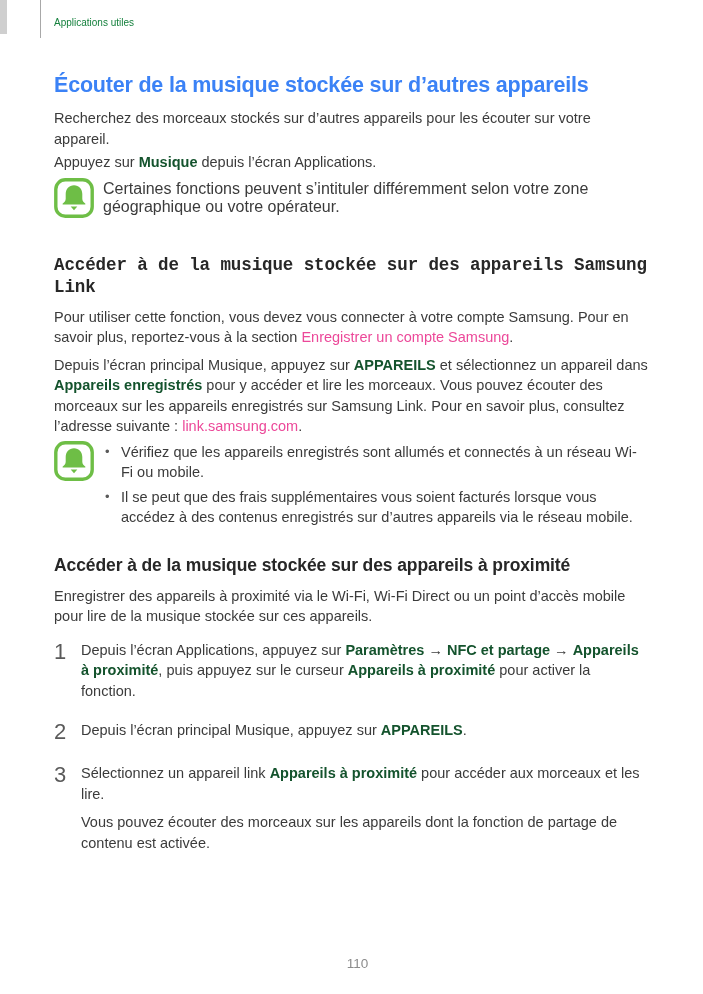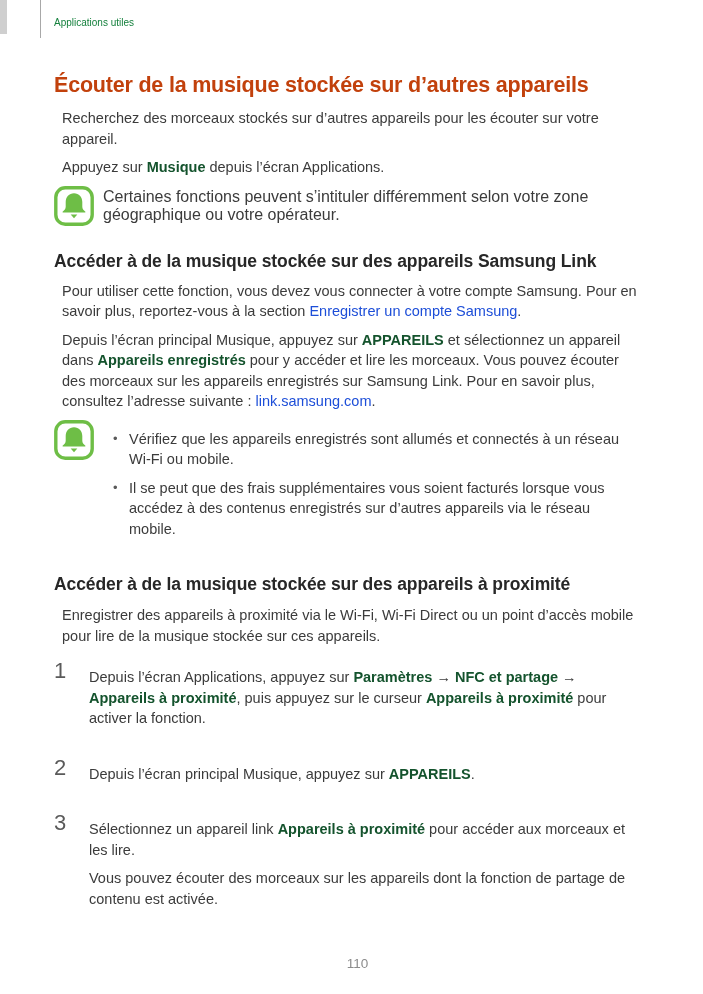--- a/index.html
+++ b/index.html
@@ -7,36 +7,36 @@
     width:703px;height:994px;position:relative;overflow:hidden;
     background:#ffffff;
     font-family:"Liberation Sans","DejaVu Sans",sans-serif;
     color:#3b3b3b;
     -webkit-font-smoothing:antialiased;
   }
   .content{padding:0 55px 0 54px;}
   .corner-artifact{position:absolute;left:0;top:0;width:7px;height:34px;background:#cfcfcf;}
   .header-rule{position:absolute;left:40px;top:0;width:1px;height:38px;background:#a8a8a8;}
   .breadcrumb{margin:0;padding-top:14px;font-size:10px;line-height:18px;color:#15803d;}
-  .doc-title{margin:40px 0 0 0;font-size:21.5px;line-height:26px;font-weight:700;color:#c2410c;letter-spacing:-0.2px;}
-  p{margin:8px;font-size:14.5px;line-height:20.5px;}
+  .doc-title{margin:40px 0 0 0;font-size:21.5px;line-height:26px;font-weight:700;color:#3b82f6;letter-spacing:-0.2px;}
+  p{margin:0;font-size:14.5px;line-height:20.5px;}
   .p1{margin-top:10px;}
   .p2{margin-top:3px;}
   .b{font-weight:700;color:#14532d;}
-  .link{color:#1d4ed8;cursor:pointer;}
+  .link{color:#ec4899;cursor:pointer;}
   .note{display:flex;align-items:flex-start;}
   .note-1{margin-top:5px;}
   .note-icon{flex:0 0 40px;width:40px;height:40px;}
   .note-body{margin-left:9px;max-width:546px;padding-top:2px;}
   .note-bullets{margin-top:-1px;}
   .bullet-item{position:relative;padding-left:18px;max-width:528px;}
   .bullet-item + .bullet-item{margin-top:4px;}
   .bullet-item::before{content:"\2022";position:absolute;left:2px;top:0;color:#5a5a5a;font-size:13px;}
   .section-heading{margin:0;font-size:17.5px;line-height:22px;font-weight:700;color:#272727;letter-spacing:-0.1px;}
-  .h2-1{margin-top:24px;}
+  .h2-1{margin-top:36px;font-family:Liberation Mono, monospace;}
   .sec1-p1{margin-top:9px;}
   .sec1-p2{margin-top:7px;}
   .note-2{margin-top:4px;}
   .h2-2{margin-top:26px;}
   .sec2-p1{margin-top:10px;}
   .step{display:flex;align-items:flex-start;}
   .step-1{margin-top:13px;}
   .step-2{margin-top:19px;}
   .step-3{margin-top:19px;}
   .step-num{flex:0 0 27px;font-size:22px;line-height:24px;color:#5a5a5a;font-weight:400;}

